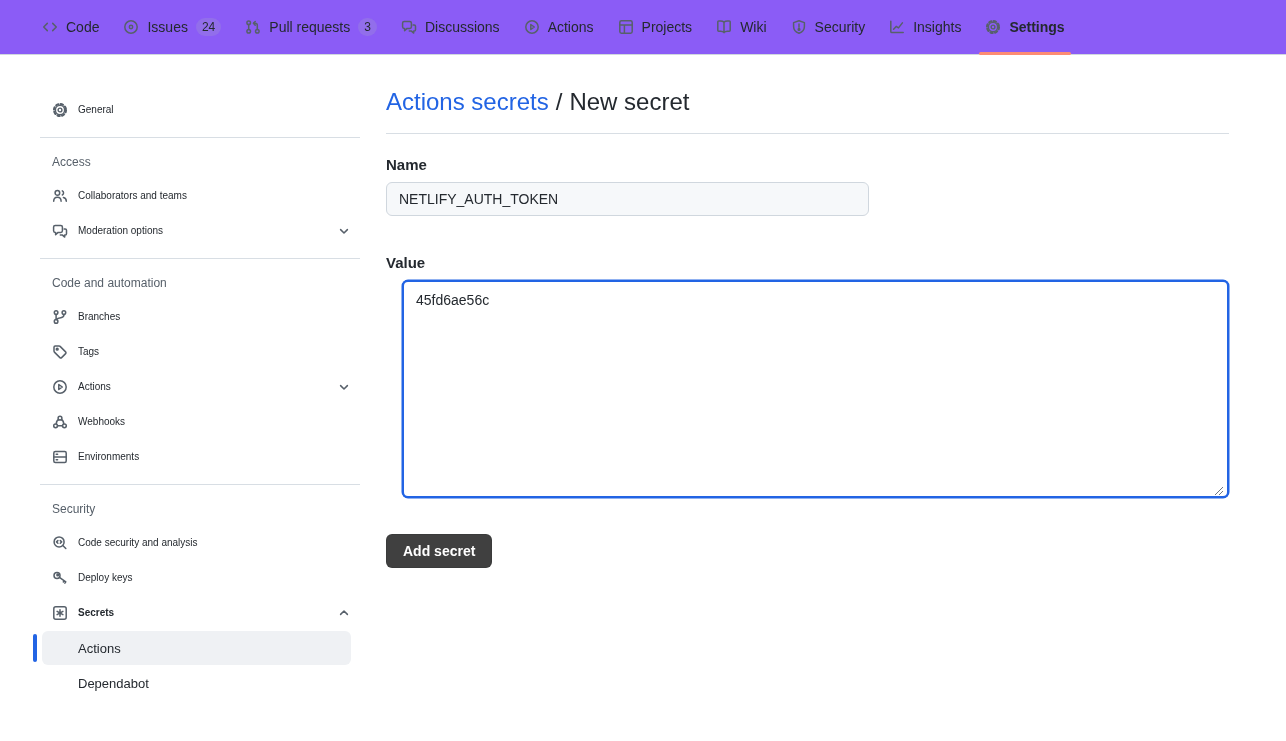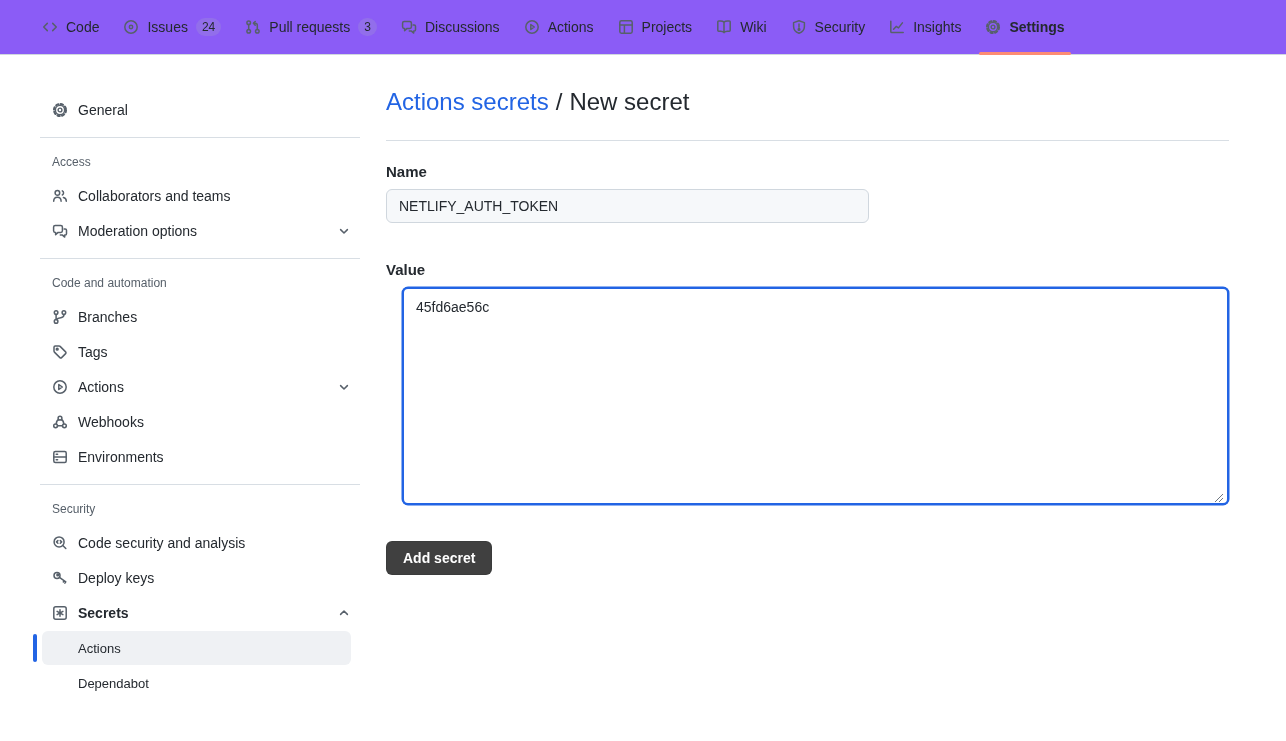--- a/index.html
+++ b/index.html
@@ -31,40 +31,40 @@
     font-size:12px; line-height:18px; height:18px; padding:0 6px; color:#24292f;
   }
 
   
   .page { display:flex; padding-top:24px; }
 
   
   .sidebar { width:320px; margin-left:40px; flex-shrink:0; padding-top:13px; }
   .nav-item {
     display:flex; align-items:center; gap:10px; height:35px;
-    padding:0 8px 0 12px; border-radius:6px; cursor:pointer; color:#24292f; font-size:14px;
+    padding:0 8px 0 12px; border-radius:6px; cursor:pointer; color:#24292f; font-size:10px;
   }
   .nav-item .nicon { width:16px; height:16px; color:#57606a; flex-shrink:0; }
   .nav-item .bold { font-weight:700; }
   .chev { margin-left:auto; width:16px; height:16px; color:#57606a; }
   .divider { border-top:1px solid #d8dee4; margin-top:10px; }
   .section-h { font-size:12px; font-weight:400; color:#57606a; padding:16px 12px 8px; line-height:16px; }
   .subitem {
     display:flex; align-items:center; height:34px; margin:1px 9px 1px 2px;
     padding-left:36px; font-size:13px; border-radius:6px; position:relative; cursor:pointer; color:#24292f;
   }
   .subitem.active { background:#eff1f4; }
   .subitem.active::before {
     content:""; position:absolute; left:-9px; top:3px; bottom:3px; width:4px;
     border-radius:2px; background:#2264e4;
   }
 
   
   .main { flex:1; margin-left:26px; margin-right:57px; padding-top:8px; }
-  .bc { font-size:24px; font-weight:400; line-height:30px; margin:0; padding-bottom:23px; border-bottom:1px solid #d8dee4; }
+  .bc { font-size:24px; font-weight:400; line-height:30px; margin:0; padding-bottom:16px; border-bottom:1px solid #d8dee4; }
   .bc a { color:#2264e4; text-decoration:none; cursor:pointer; }
   .bc .sep { margin:0 7px; color:#24292f; }
   .field-label { display:block; font-weight:700; font-size:15px; line-height:18px; margin:22px 0 8px; }
   .field-label.value-l { margin-top:38px; }
   .name-input {
     width:483px; height:34px; background:#f6f8fa; border:1px solid #d0d7de; border-radius:6px;
     padding:0 12px; font-size:14px; color:#24292f; font-family:"Liberation Sans", sans-serif; outline:none;
   }
   .ta-wrap { position:relative; width:100%;padding-left:16px; }
   .value-ta {

